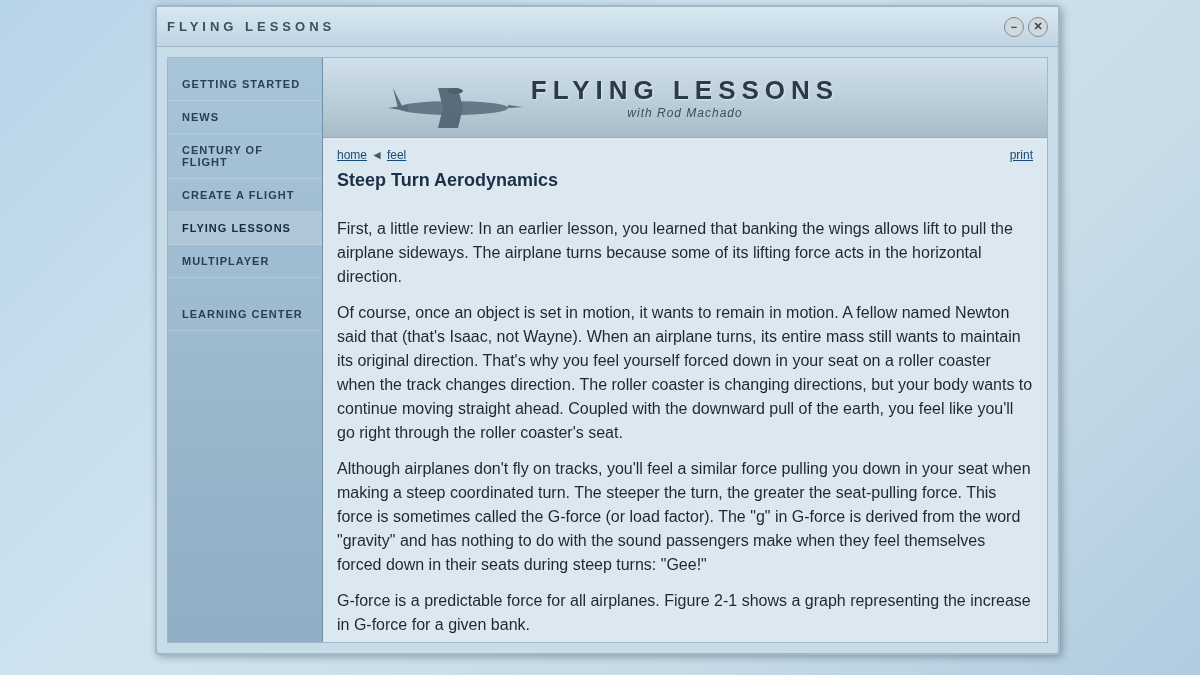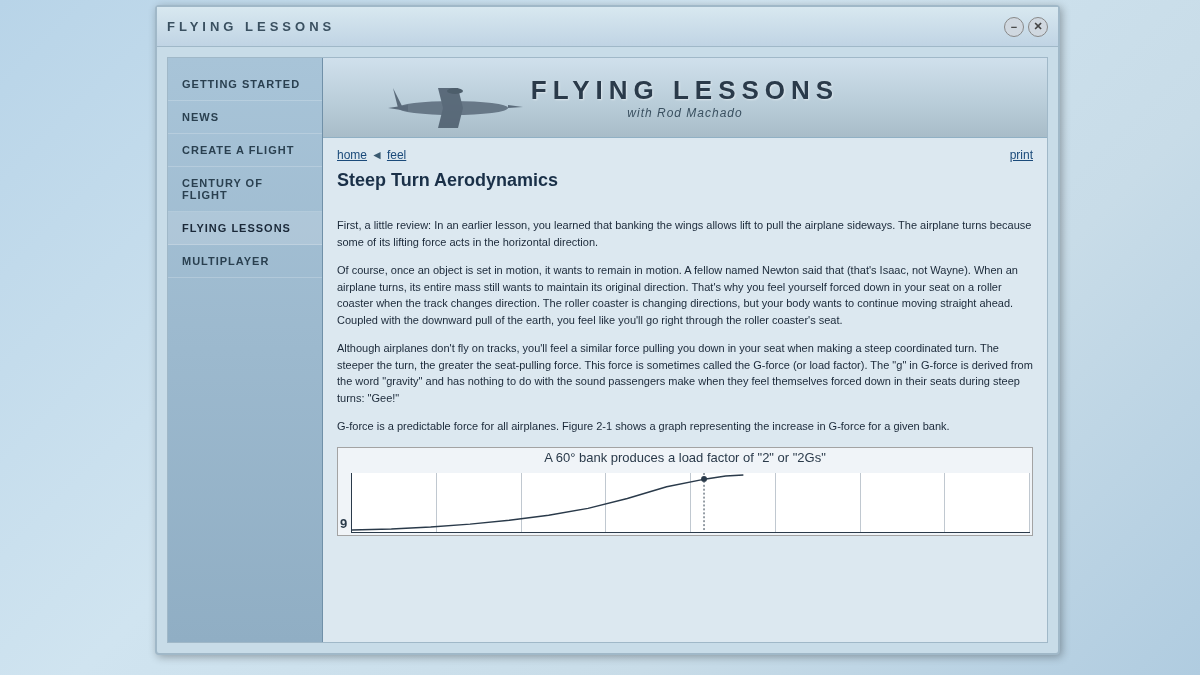--- a/index.html
+++ b/index.html
@@ -214,21 +214,21 @@
 
     
     .article-title {
       font-size: 18px;
       font-weight: bold;
       color: #1a3048;
       margin-bottom: 26px;
     }
 
     .article-text {
-      font-size: 11px;
+      font-size: 16px;
       line-height: 1.5;
       color: #1a2838;
       margin-bottom: 12px;
     }
 
     
     .graph-container {
       border: 1px solid #a3a3a3;
       background: #f0f4f8;
       padding: 2px;
@@ -305,32 +305,35 @@
   <div class="inner-window">
 
     <div class="sidebar">
       <div class="sidebar-item">
         <span>GETTING STARTED</span>
       </div>
       <div class="sidebar-item">
         <span>NEWS</span>
       </div>
       <div class="sidebar-item">
+        <span>CENTURY OF FLIGHT</span>
+      </div>
+      <div class="sidebar-item">
         <span>CREATE A FLIGHT</span>
-      </div>
-      <div class="sidebar-item">
-        <span>CENTURY OF FLIGHT</span>
       </div>
       <div class="sidebar-item active">
         <span>FLYING LESSONS</span>
       </div>
       <div class="sidebar-item">
         <span>MULTIPLAYER</span>
       </div>
       <div class="sidebar-spacer"></div>
+      <div class="sidebar-item">
+        <span>LEARNING CENTER</span>
+      </div>
       <div class="sidebar-spacer"></div>
     </div>
 
     <div class="main-content">
 
       <div class="content-header">
         <div class="header-bg"></div>
 
         <div class="airplane-svg">
           <svg width="160" height="60" viewBox="0 0 160 60">

